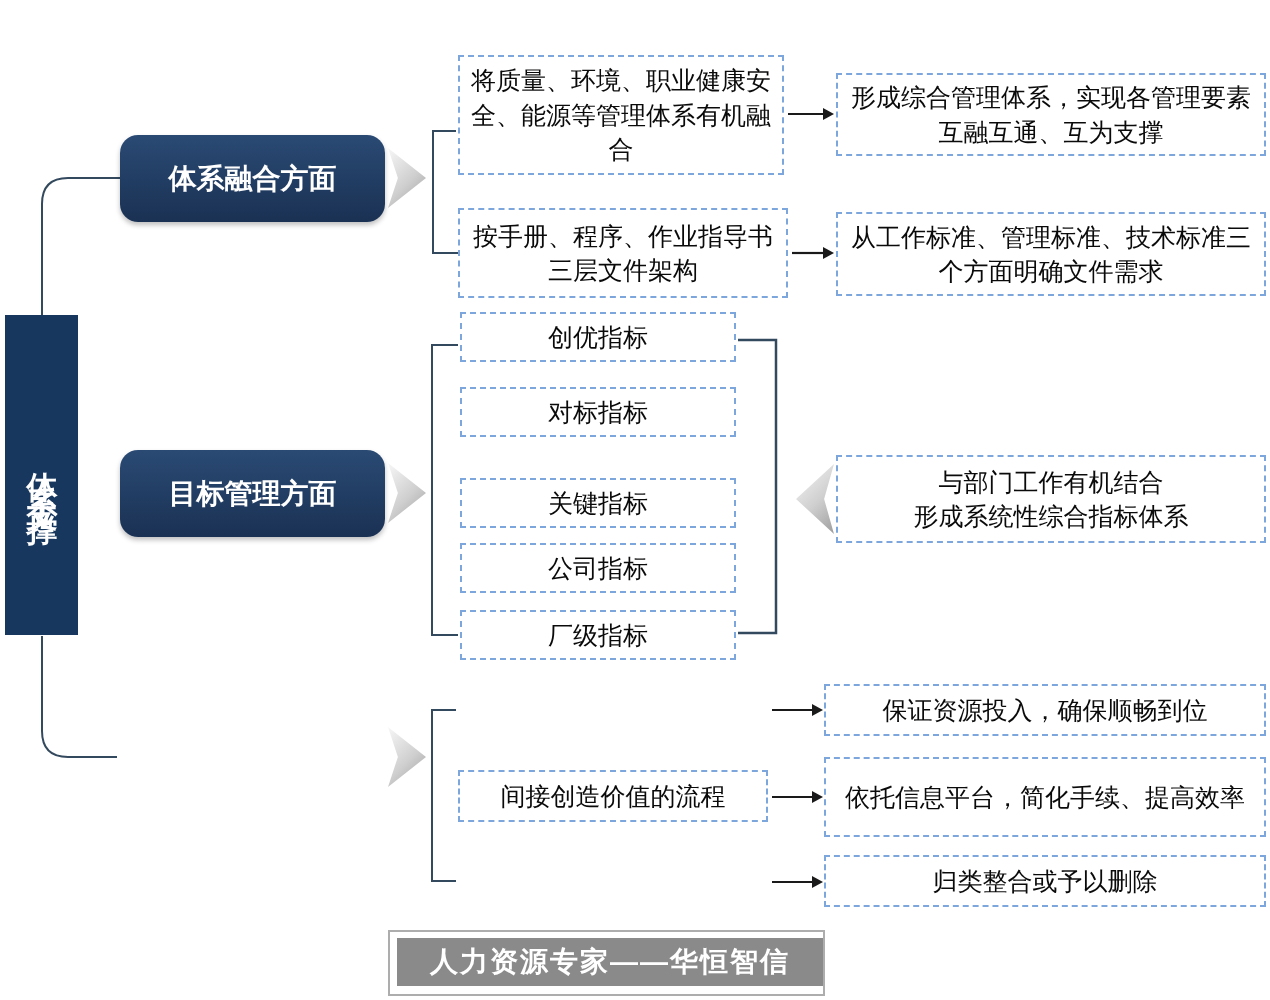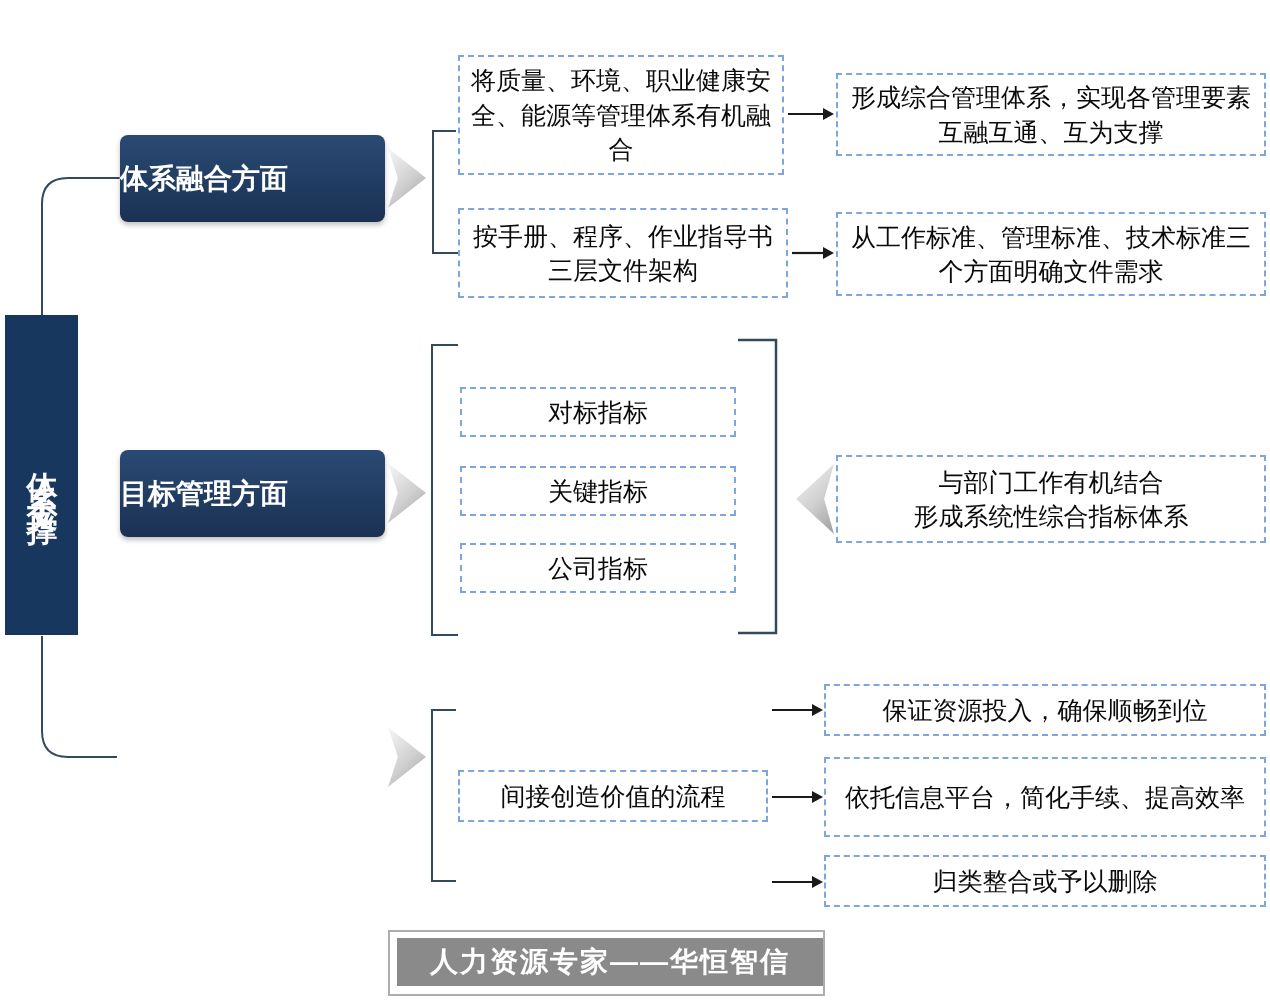--- a/index.html
+++ b/index.html
@@ -17,24 +17,24 @@
   svg.connectors{position:absolute;left:0;top:0;pointer-events:none;}
 
   .root-box{
     position:absolute;left:5px;top:315px;width:73px;height:320px;
     background:var(--navy);color:#fff;
     writing-mode:vertical-rl;
     display:flex;align-items:center;justify-content:center;
     font-size:31px;font-weight:bold;letter-spacing:14px;
   }
   .header-pill{
-    position:absolute;border-radius:8px;
+    position:absolute;border-radius:18px;
     background:linear-gradient(180deg,var(--header-top),var(--header-bot));
     color:#fff;font-weight:bold;font-size:28px;
-    display:flex;align-items:center;justify-content:flex-start;
+    display:flex;align-items:center;justify-content:center;
     box-shadow:0 3px 5px rgba(0,0,0,.25);
   }
   .box-dashed{
     position:absolute;border:2px dashed var(--dash);background:#fff;
     display:flex;flex-direction:column;align-items:center;justify-content:center;
     text-align:center;font-size:25px;line-height:1.38;color:#0a0a0a;
     padding:4px 10px;box-sizing:border-box;
   }
   .chev{position:absolute;background:linear-gradient(135deg,#f7f7f7 0%,#cfcfcf 55%,#9e9e9e 100%);}
   .chev.right{clip-path:polygon(0 0,100% 50%,0 100%,26% 50%);}
@@ -107,28 +107,34 @@
   </div>
   <div class="box-dashed" style="left:836px;top:212px;width:430px;height:84px;">
     <span>从工作标准、管理标准、技术标准三个方面明确文件需求</span>
   </div>
 
   <div class="header-pill" style="left:120px;top:450px;width:265px;height:87px;">
     <span>目标管理方面</span>
   </div>
   <div class="chev right" style="left:388px;top:463px;width:38px;height:60px;"></div>
 
+  <div class="box-dashed" style="left:460px;top:312px;width:276px;height:50px;">
+    <span>创优指标</span>
+  </div>
   <div class="box-dashed" style="left:460px;top:387px;width:276px;height:50px;">
     <span>对标指标</span>
   </div>
-  <div class="box-dashed" style="left:460px;top:466px;width:276px;height:50px;align-items:center;">
+  <div class="box-dashed" style="left:460px;top:478px;width:276px;height:50px;align-items:center;">
     <span>关键指标</span>
   </div>
   <div class="box-dashed" style="left:460px;top:543px;width:276px;height:50px;">
     <span>公司指标</span>
+  </div>
+  <div class="box-dashed" style="left:460px;top:610px;width:276px;height:50px;">
+    <span>厂级指标</span>
   </div>
 
   <div class="chev left" style="left:796px;top:464px;width:38px;height:70px;"></div>
   <div class="box-dashed" style="left:836px;top:455px;width:430px;height:88px;">
     <span>与部门工作有机结合</span>
     <span>形成系统性综合指标体系</span>
   </div>
 
   <div class="chev right" style="left:388px;top:727px;width:38px;height:60px;"></div>
 

